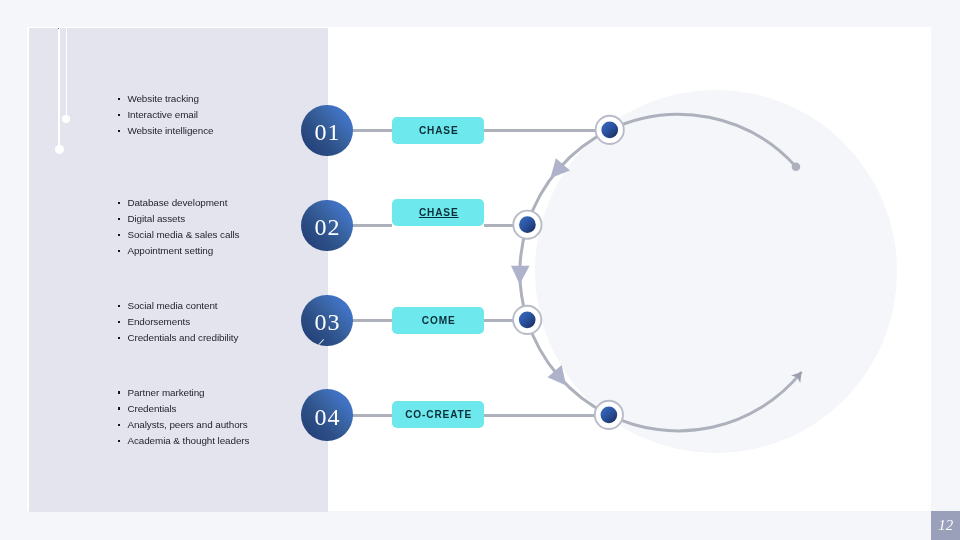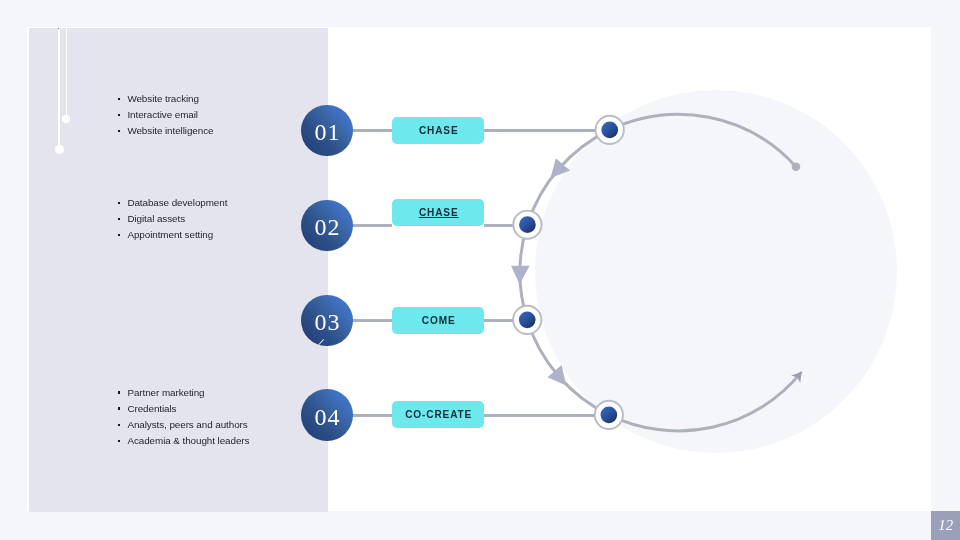--- a/index.html
+++ b/index.html
@@ -75,21 +75,27 @@
   <div class="abs" id="halo"></div>
 
   <div class="abs bgroup" style="top:91px;">
     <div class="bullet">Website tracking</div>
     <div class="bullet">Interactive email</div>
     <div class="bullet">Website intelligence</div>
   </div>
   <div class="abs bgroup" style="top:195px;">
     <div class="bullet">Database development</div>
     <div class="bullet">Digital assets</div>
+    <div class="bullet">Social media &amp; sales calls</div>
     <div class="bullet">Appointment setting</div>
+  </div>
+  <div class="abs bgroup" style="top:298px;">
+    <div class="bullet">Social media content</div>
+    <div class="bullet">Endorsements</div>
+    <div class="bullet">Credentials and credibility</div>
   </div>
   <div class="abs bgroup" style="top:384.5px;">
     <div class="bullet">Partner marketing</div>
     <div class="bullet">Credentials</div>
     <div class="bullet">Analysts, peers and authors</div>
     <div class="bullet">Academia &amp; thought leaders</div>
   </div>
 
   <div class="abs conn" style="left:352.2px;top:128.8px;width:40.2px;"></div>
   <div class="abs conn" style="left:484.1px;top:128.8px;width:112px;"></div>

